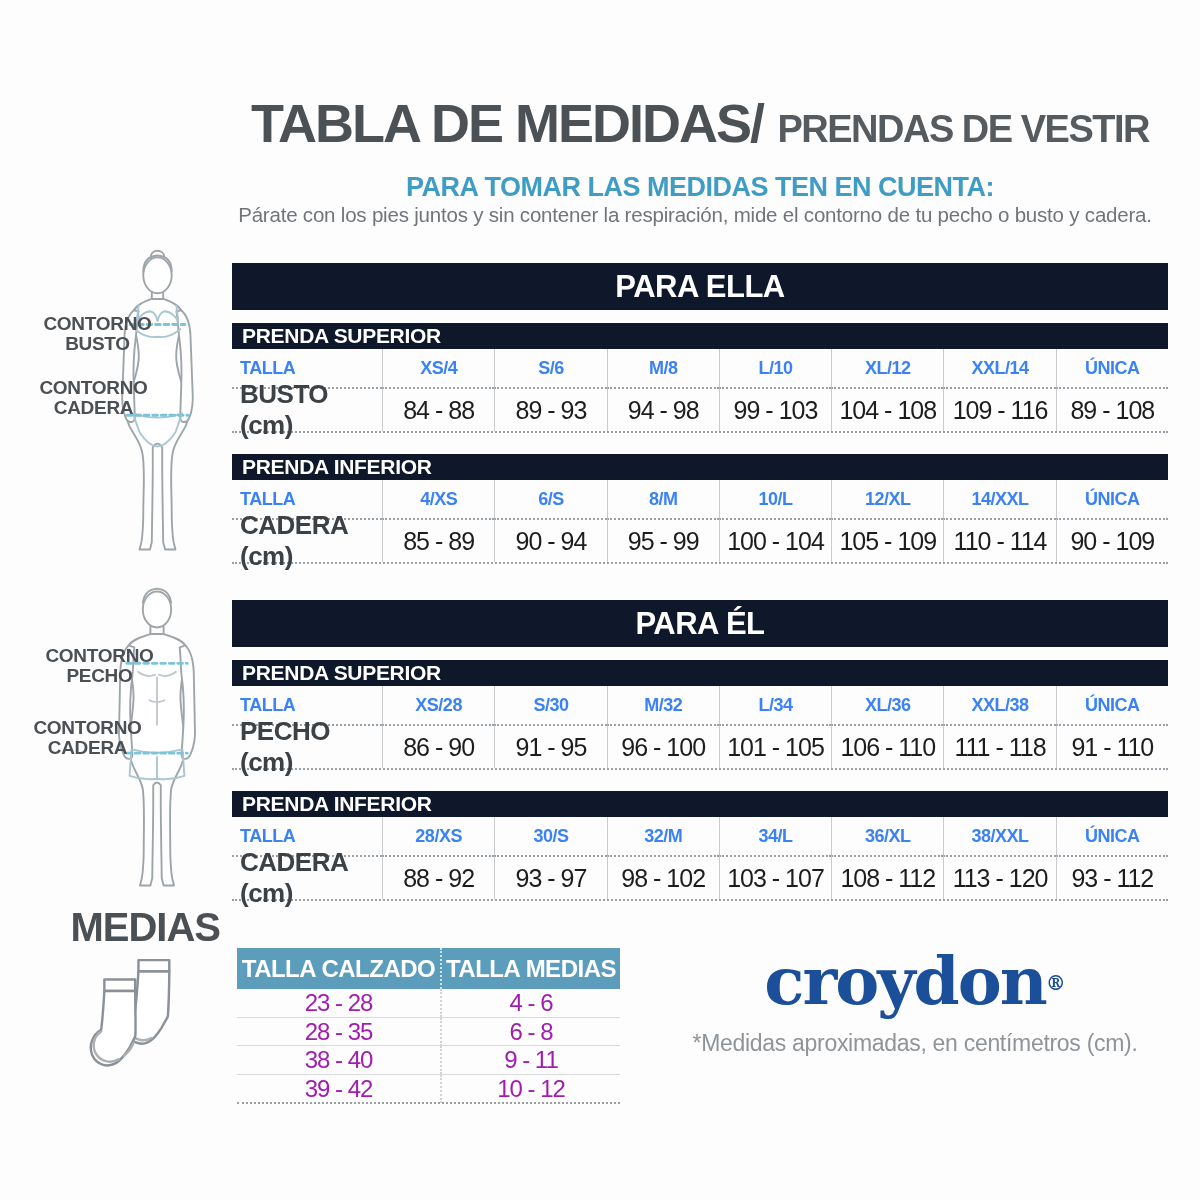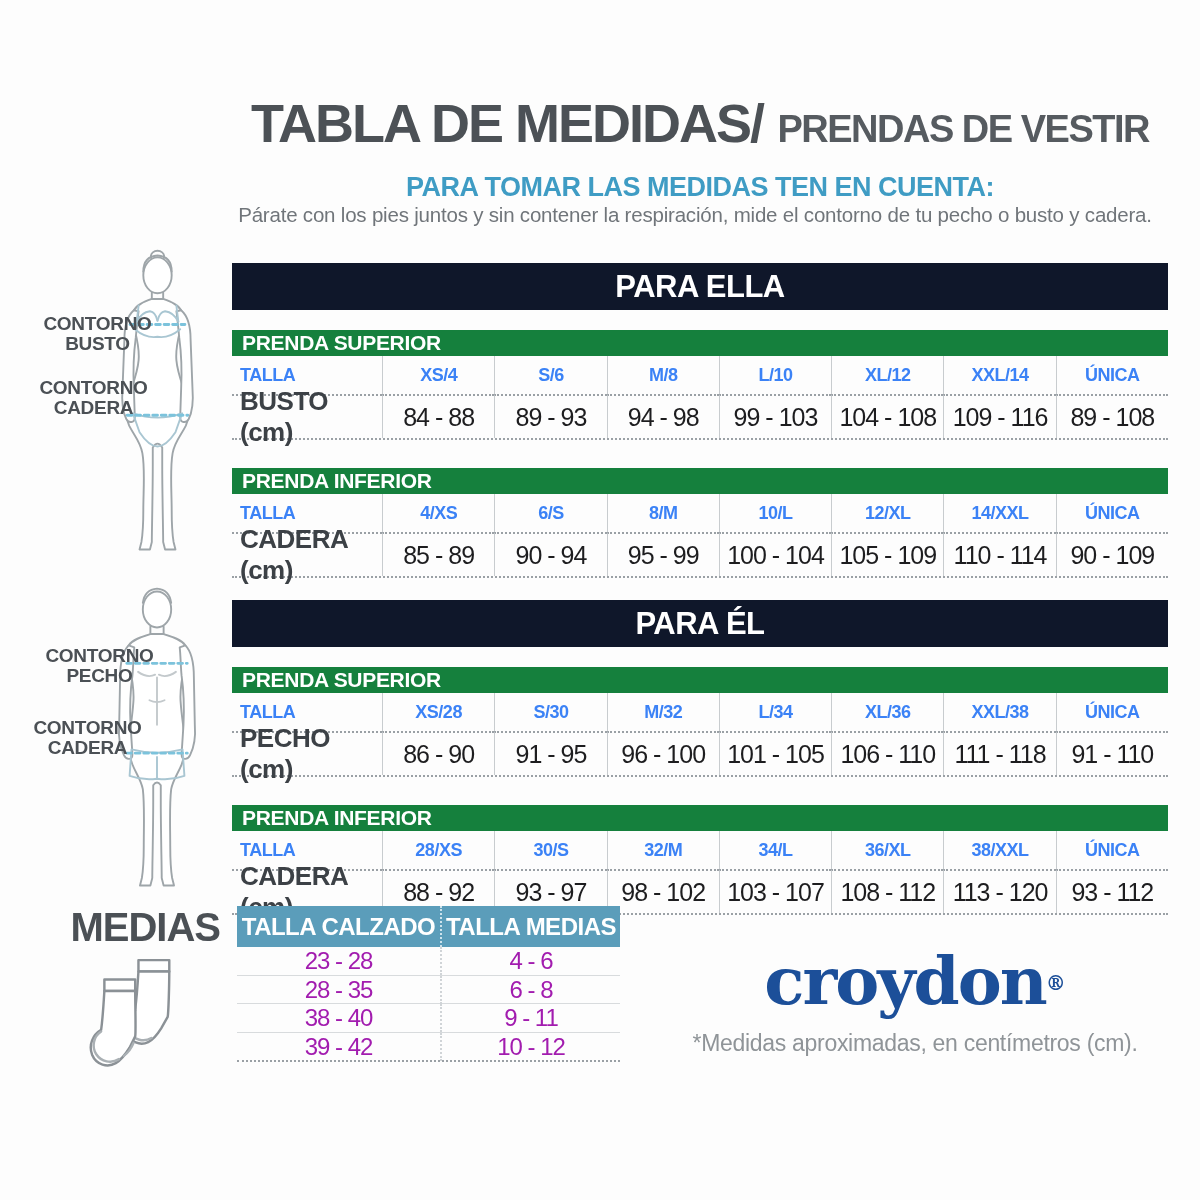--- a/index.html
+++ b/index.html
@@ -14,41 +14,41 @@
   .subtitle{position:absolute;left:230px;top:172px;width:940px;text-align:center;
     font-size:27px;font-weight:bold;color:#3f9cc4;letter-spacing:-0.5px;}
   .intro{position:absolute;left:215px;top:203px;width:960px;text-align:center;
     font-size:20.5px;color:#70757a;letter-spacing:-0.2px;}
   
   .tbl{position:absolute;left:232px;width:936px;}
   .tbl-ella{top:263px;}
   .tbl-el{top:600px;}
   .bar-title{background:#0f172a;color:#fff;font-weight:bold;font-size:31px;
     height:47px;line-height:47px;text-align:center;letter-spacing:-0.5px;}
-  .bar-section{background:#15803d;color:#fff;font-weight:bold;font-size:21px;
-    height:26px;line-height:26px;padding-left:10px;margin-top:20px;letter-spacing:-0.3px;}
+  .bar-section{background:#0f172a;color:#fff;font-weight:bold;font-size:21px;
+    height:26px;line-height:26px;padding-left:10px;margin-top:13px;letter-spacing:-0.3px;}
   .grid{display:grid;grid-template-columns:150px repeat(7,1fr);
     border-bottom:2px dotted #9aa0a5;}
   .c{display:flex;align-items:center;justify-content:center;}
   .c.sz{height:38px;color:#3b82f6;font-weight:bold;font-size:18px;letter-spacing:-0.5px;}
   .c.vl{height:42px;color:#1d1d1f;font-size:25px;letter-spacing:-1px;border-top:2px dotted #9aa0a5;}
   .c.lbl{justify-content:flex-start;padding-left:8px;}
   .c.vl.lbl{color:#3c4146;font-weight:bold;font-size:26px;letter-spacing:-0.5px;}
   .c.line{border-left:1px solid #c8cccf;}
   .gap{height:8px;}
   
   .fig{position:absolute;}
   .fig-label{position:absolute;width:115px;text-align:center;font-weight:bold;
     font-size:19px;line-height:20px;color:#4b5055;letter-spacing:-0.3px;}
   
   .medias-title{position:absolute;left:60px;top:905px;width:160px;text-align:right;
     font-size:40px;font-weight:bold;color:#4b5055;letter-spacing:-1px;}
   .socks{position:absolute;left:88px;top:952px;}
   .socks-tbl{position:absolute;left:237px;top:906px;width:383px;}
-  .socks-head{display:grid;grid-template-columns:53% 47%;background:#5b9dba;height:41px;}
+  .socks-head{display:grid;grid-template-columns:53% 47%;background:#5b9dba;height:41px;margin-top:42px;}
   .socks-head .hc{display:flex;align-items:center;justify-content:center;color:#fff;
     font-weight:bold;font-size:24px;letter-spacing:-0.5px;}
   .socks-head .hc + .hc{border-left:2px dotted #cfe3ec;}
   .socks-body{border-bottom:2px dotted #9aa0a5;}
   .s-row{display:grid;grid-template-columns:53% 47%;height:27.5px;}
   .s-row + .s-row{border-top:1px solid #d8dbdd;}
   .s-row .sc{display:flex;align-items:center;justify-content:center;
     font-size:24px;color:#a21caf;letter-spacing:-1px;}
   .s-row .sc + .sc{border-left:2px dotted #d0d4d7;text-align:center;}
   

